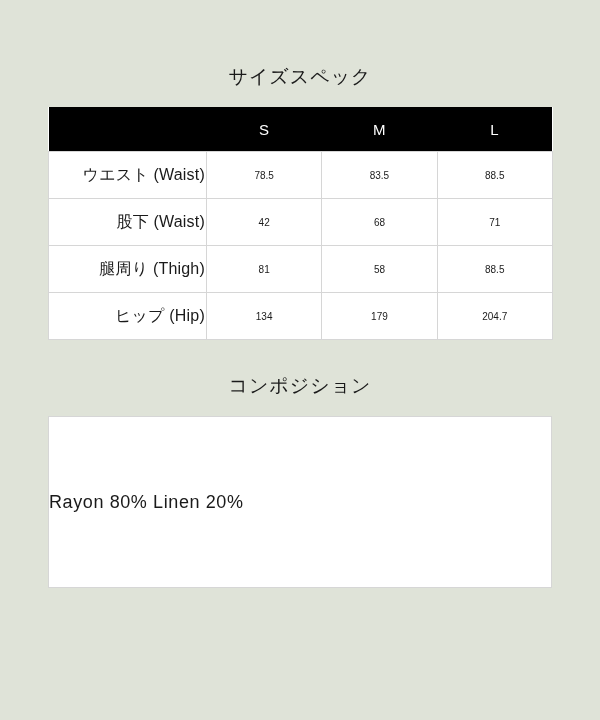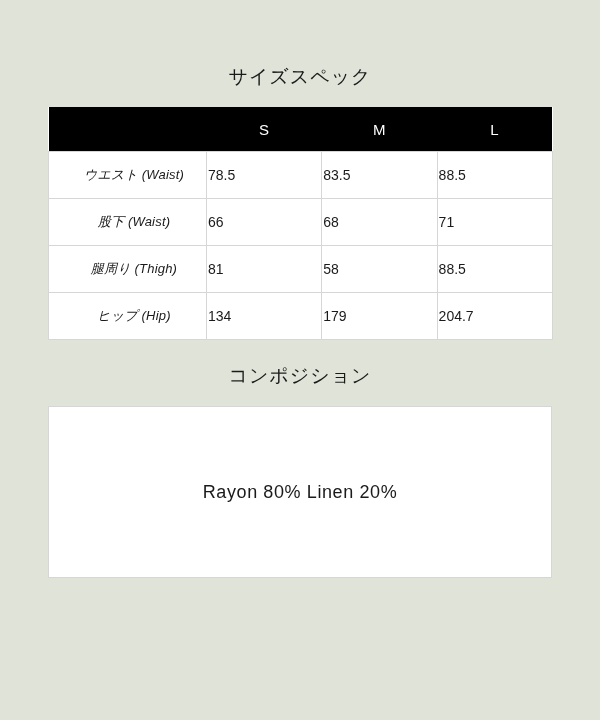--- a/index.html
+++ b/index.html
@@ -58,52 +58,51 @@
     letter-spacing: 0.5px;
   }
 
   table.size-table thead th.label-col {
     text-align: left;
   }
 
   table.size-table tbody td {
     border: 1px solid #d6d6d6;
     height: 44px;
-    font-size: 14px;
+    font-size: 10px;
+    text-align: center;
     color: #1a1a1a;
     background: #ffffff;
   }
 
   table.size-table tbody td.row-label {
-    text-align: center;
+    text-align: right;
     padding-left: 14px;
-    font-size: 13px;
+    font-size: 16px;
     letter-spacing: 0.2px;
-    font-style: italic;
   }
 
   
   col.c-label { width: 158px; }
   col.c-size  { width: 115.3px; }
 
   #composition-title {
-    padding-top: 23px;
+    padding-top: 33px;
     margin-bottom: 17px;
   }
 
   .composition-box {
     width: 504px;
     height: 172px;
     margin: 0 auto;
     background: #ffffff;
     border: 1px solid #d6d6d6;
     box-sizing: border-box;
     display: flex;
     align-items: center;
-    justify-content: center;
   }
 
   .composition-text {
     font-size: 18px;
     color: #1a1a1a;
     letter-spacing: 0.6px;
   }
 </style>
 </head>
 <body>
@@ -130,21 +129,21 @@
       </thead>
       <tbody>
         <tr>
           <td class="row-label">ウエスト (Waist)</td>
           <td>78.5</td>
           <td>83.5</td>
           <td>88.5</td>
         </tr>
         <tr>
           <td class="row-label">股下 (Waist)</td>
-          <td>66</td>
+          <td>42</td>
           <td>68</td>
           <td>71</td>
         </tr>
         <tr>
           <td class="row-label">腿周り (Thigh)</td>
           <td>81</td>
           <td>58</td>
           <td>88.5</td>
         </tr>
         <tr>

